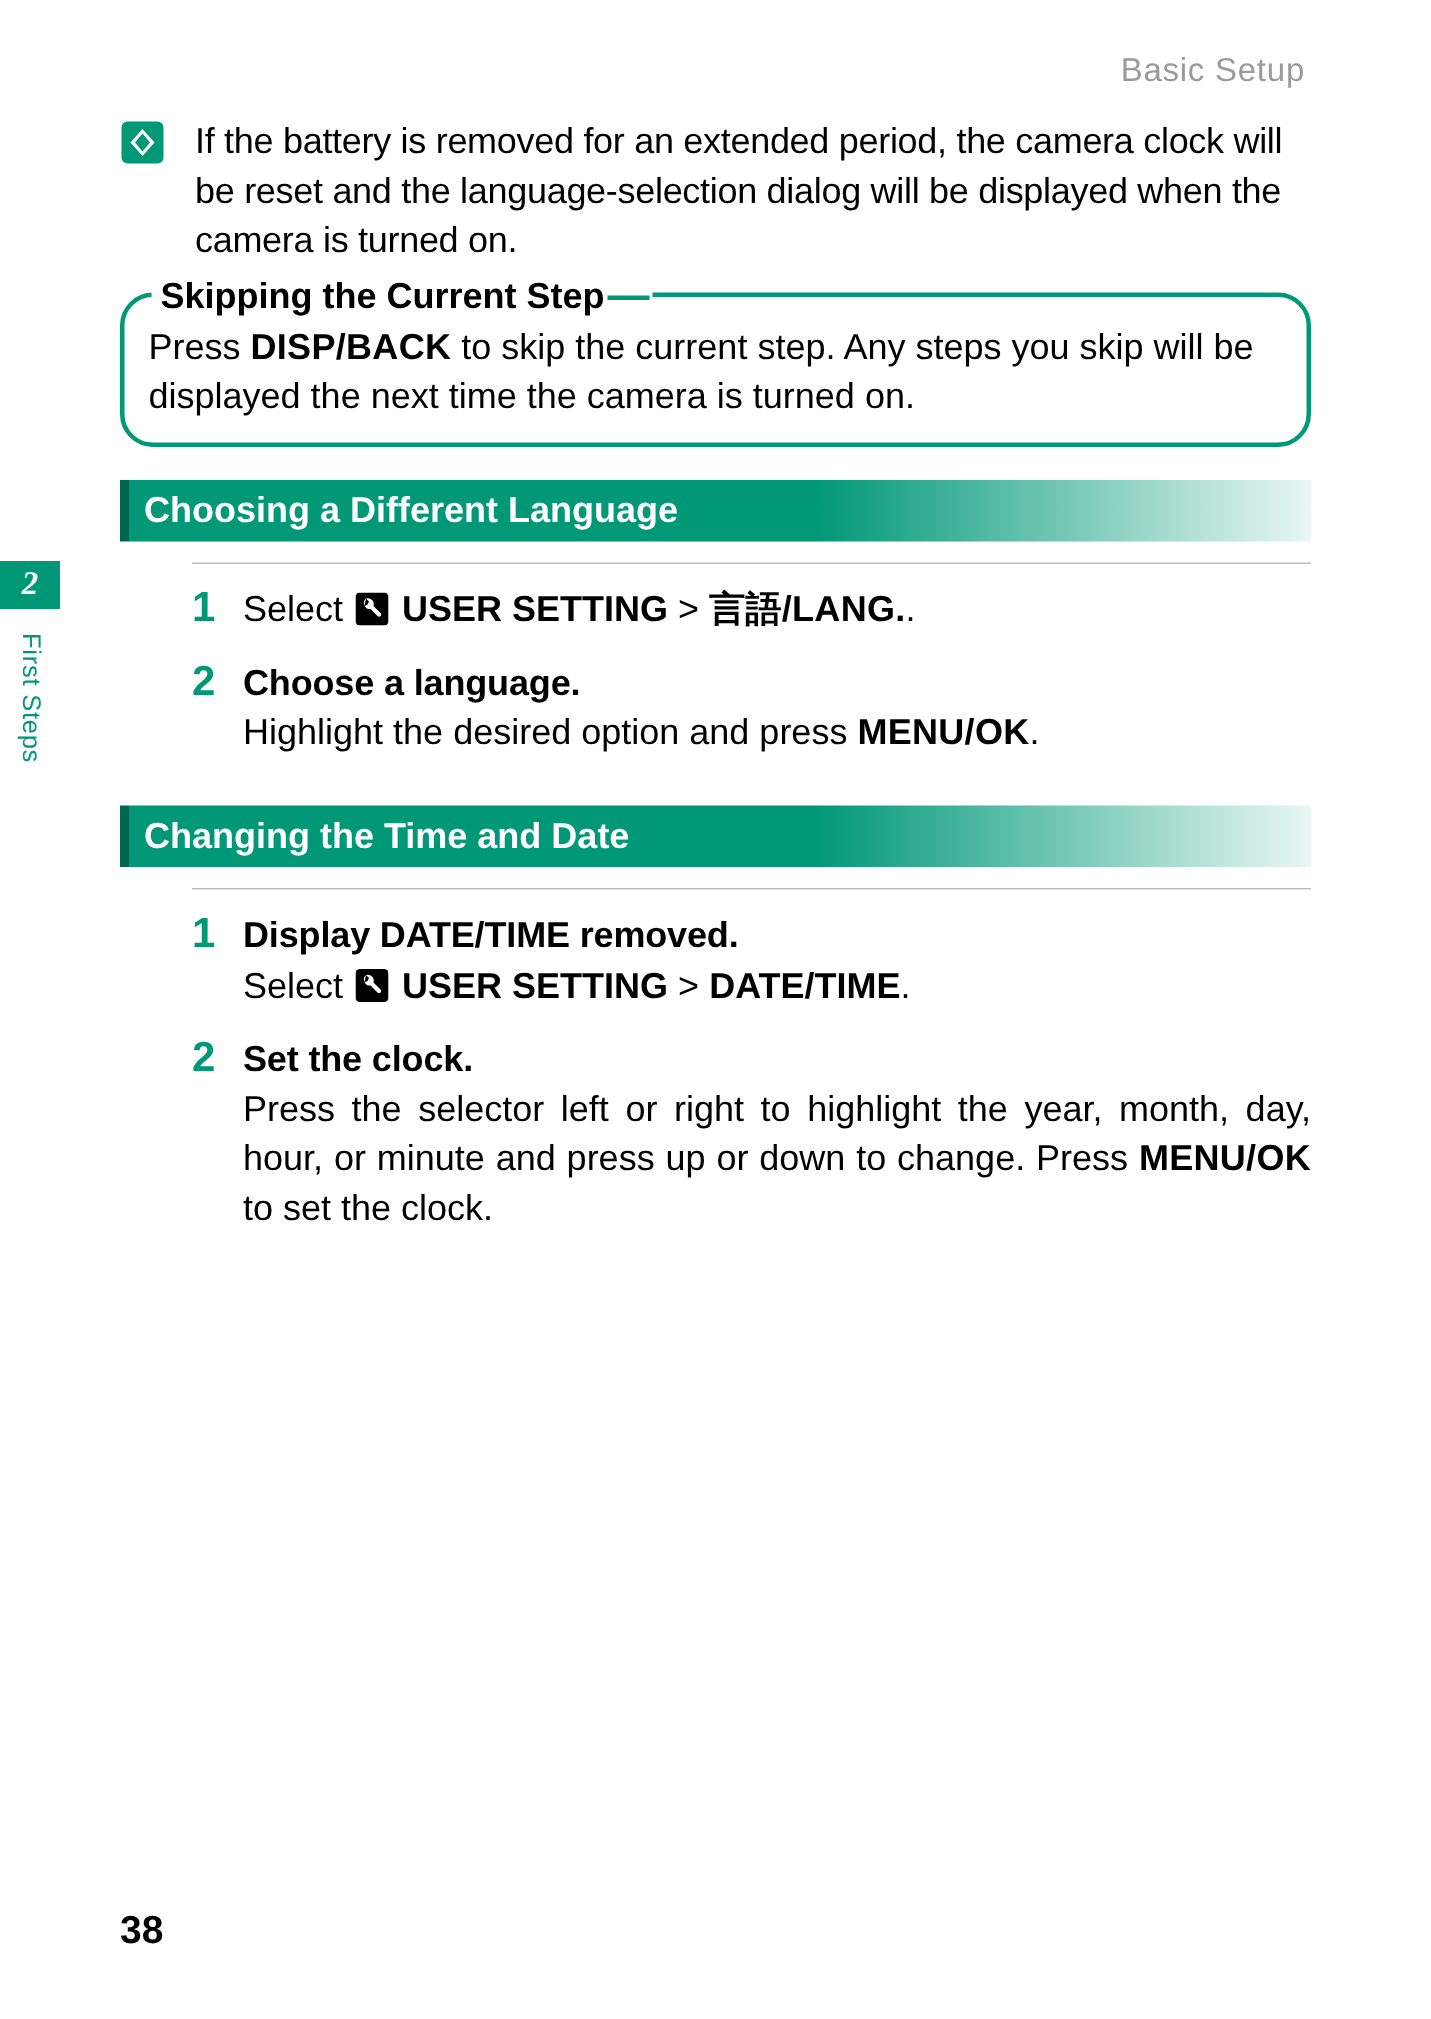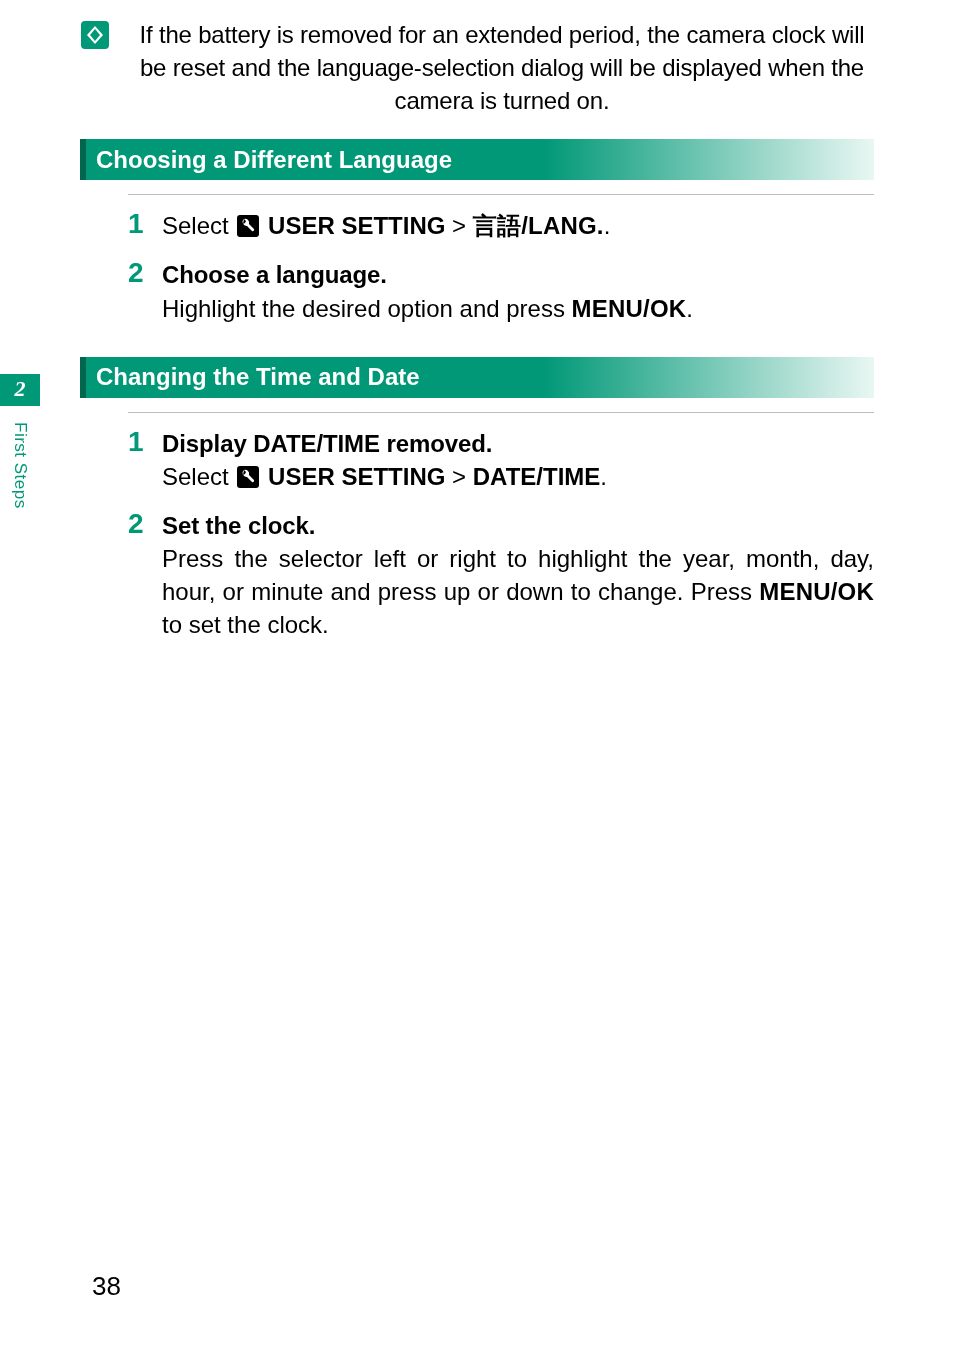--- a/index.html
+++ b/index.html
@@ -32,21 +32,20 @@
   }
   .note-icon {
     flex: 0 0 auto;
     margin-top: 2px;
   }
   .note-text {
     font-size: 24px;
     line-height: 1.38;
     letter-spacing: -0.2px;
     font-weight: 300;
-    text-align: center;
   }
 
   .callout {
     position: relative;
     border: 3px solid #009877;
     border-radius: 22px;
     margin-top: 18px;
     padding: 18px 16px 14px 16px;
   }
   .callout-legend {
@@ -154,48 +153,55 @@
     writing-mode: vertical-rl;
     font-size: 17px;
     letter-spacing: 0.5px;
     margin: 16px auto 0 auto;
     display:block;
     width: fit-content;
   }
 
   .pagenum {
     position:absolute;
-    left:92px;
+    left:80px;
     bottom:44px;
     font-size:26px;
-    font-weight:400;
+    font-weight:700;
   }
 </style>
 </head>
 <body>
 
 <div class="tab">
   <div class="tabnum">2</div>
   <span class="tablabel">First Steps</span>
 </div>
 
 <div class="page">
 
+  <div class="breadcrumb">Basic Setup</div>
 
   <div class="note-block">
     <span class="note-icon">
       <svg width="30" height="30" viewBox="0 0 30 30">
         <rect x="1" y="1" width="28" height="28" rx="4" fill="#009877"></rect>
         <polygon points="15,6 23,15 15,24 7,15" fill="#fff"></polygon>
         <polygon points="15,9 20,15 15,21 10,15" fill="#009877"></polygon>
       </svg>
     </span>
     <div class="note-text">If the battery is removed for an extended period, the camera clock will be reset and the language-selection dialog will be displayed when the camera is turned on.</div>
   </div>
 
+  <div class="callout">
+    <div class="callout-legend">Skipping the Current Step</div>
+    <div class="callout-body">
+      <span>Press </span><span class="b1">DISP/BACK</span><span> to skip the current step.  Any steps you skip will be displayed the next time the camera is turned on.</span>
+    </div>
+  </div>
 
   <div class="bar">Choosing a Different Language</div>
   <hr class="rule">
   <ol class="steps">
     <li>
       <span class="num">1</span>
       <span class="d">
         <span>Select </span><span class="wrench">
             <svg width="22" height="22" viewBox="0 0 22 22">
               <rect width="22" height="22" rx="3" fill="#000"></rect>

